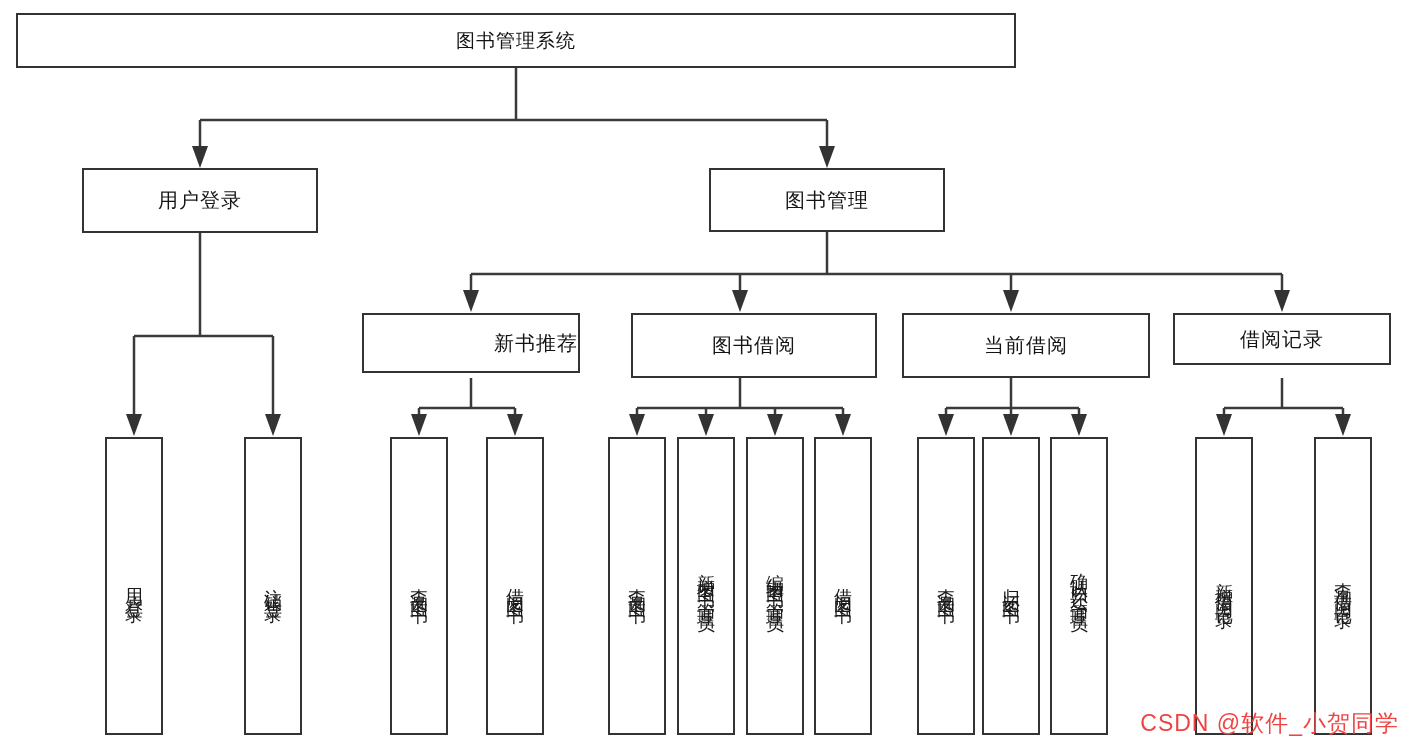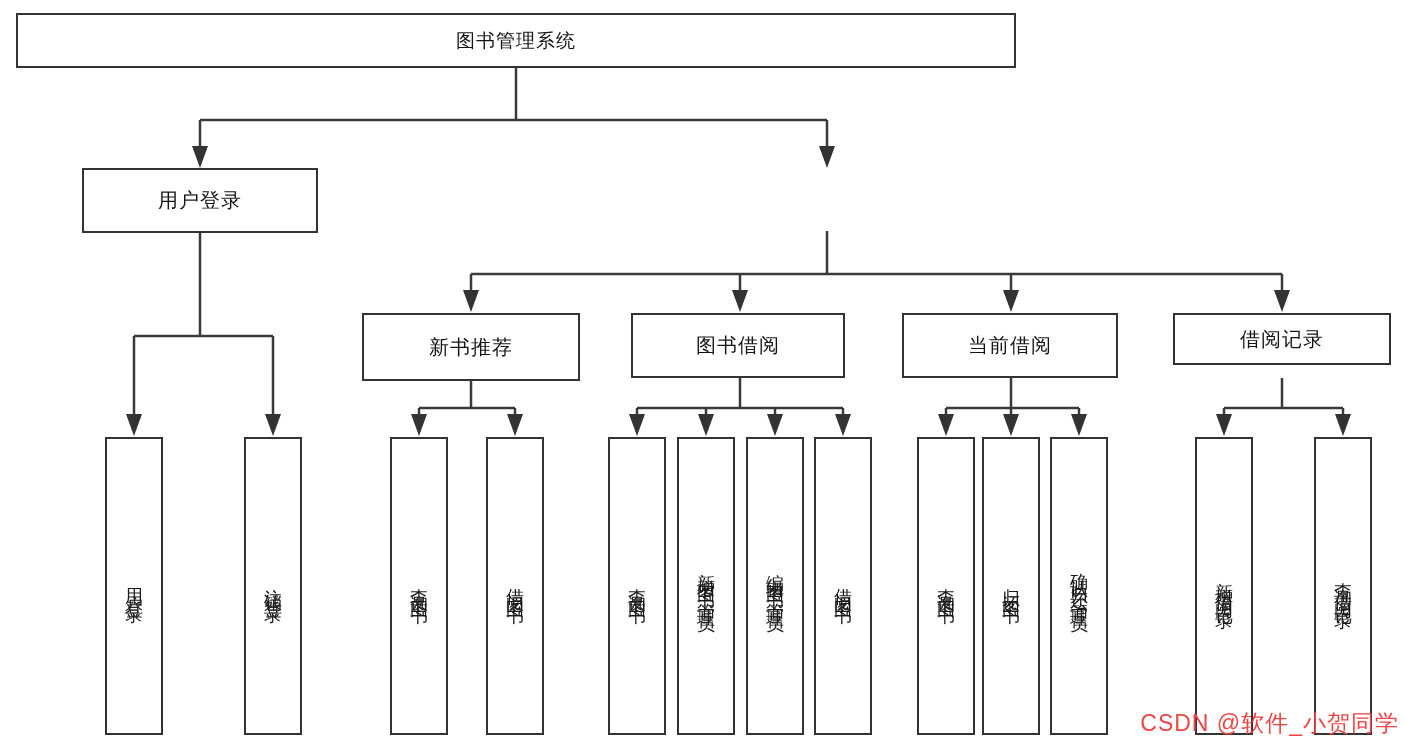--- a/index.html
+++ b/index.html
@@ -130,28 +130,31 @@
     </g>
   </svg>
 
   <div class="box" style="left:16px; top:13px; width:1000px; height:55px;">
     <span class="hlabel root-label">图书管理系统</span>
   </div>
 
   <div class="box" style="left:82px; top:168px; width:236px; height:65px;">
     <span class="hlabel">用户登录</span>
   </div>
-
-  <div class="box" style="left:362px; top:313px; width:218px; height:68px;">
+  <div class="box" style="left:709px; top:168px; width:236px; height:64px;">
+    <span class="hlabel">图书管理</span>
+  </div>
+
+  <div class="box" style="left:362px; top:313px; width:218px; height:60px;justify-content:flex-end;">
     <span class="hlabel">新书推荐</span>
   </div>
-  <div class="box" style="left:631px; top:313px; width:214px; height:65px;">
+  <div class="box" style="left:631px; top:313px; width:246px; height:65px;">
     <span class="hlabel">图书借阅</span>
   </div>
-  <div class="box" style="left:902px; top:313px; width:216px; height:65px;">
+  <div class="box" style="left:902px; top:313px; width:248px; height:65px;">
     <span class="hlabel">当前借阅</span>
   </div>
   <div class="box" style="left:1173px; top:313px; width:218px; height:52px;">
     <span class="hlabel">借阅记录</span>
   </div>
 
   <div class="box" style="left:105px; top:437px; width:58px; height:298px;">
     <span class="vlabel">用户登录</span>
   </div>
   <div class="box" style="left:244px; top:437px; width:58px; height:298px;">

